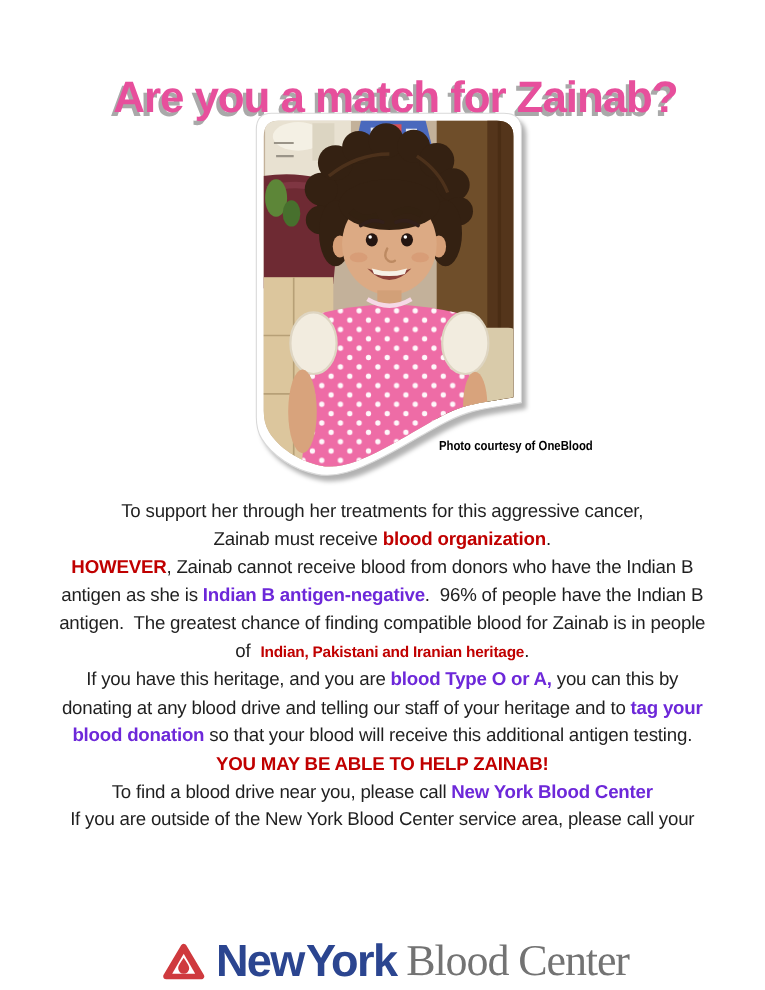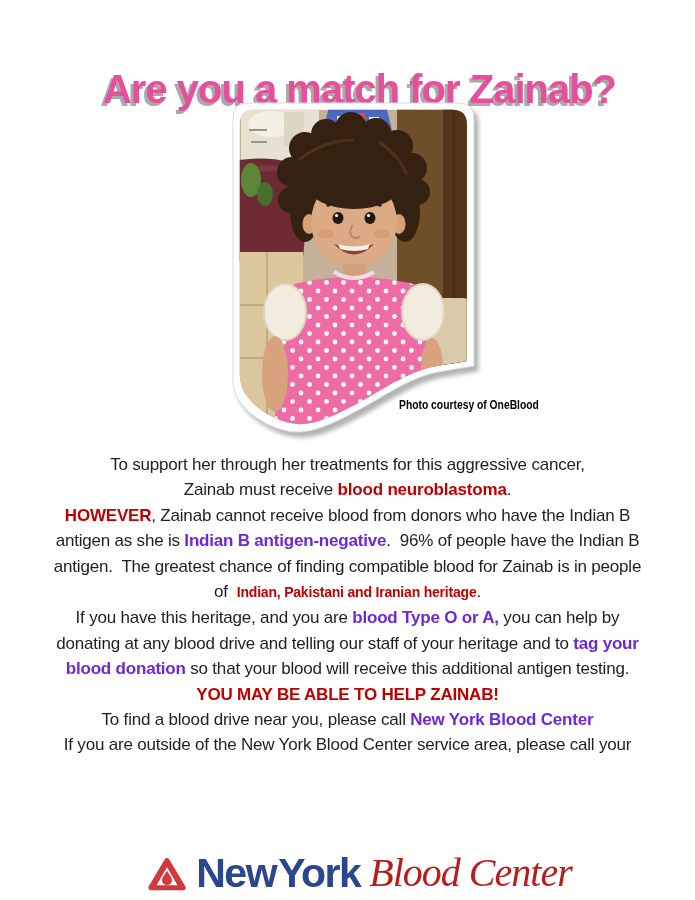--- a/index.html
+++ b/index.html
@@ -24,22 +24,22 @@
   .seg-n{font-weight:normal;color:#1f1f1f;}
   .seg-b{font-weight:bold;color:#6d28d9;}
   .seg-rb{font-weight:bold;color:#c00000;}
   .seg-rblg{font-weight:bold;color:#c00000;font-size:14px;}
 
   
   .logo{position:absolute;top:847px;left:0;width:100%;height:52px;
         display:flex;align-items:center;justify-content:center;gap:9px;}
   .logo-bold{font-size:41px;font-weight:bold;color:#2b4590;
              letter-spacing:-1.5px;word-spacing:-7px;line-height:1;}
-  .logo-serif{font-family:"Liberation Serif",serif;font-style:italic;
-              font-size:40px;color:#b91c1c;letter-spacing:-1px;line-height:1;}
+  .logo-serif{font-family:"Liberation Serif",serif;
+              font-size:40px;color:#737373;letter-spacing:-1px;line-height:1;}
 </style>
 </head>
 <body>
 
 <div class="page">
 
   <h1 class="title">Are you a match for Zainab?</h1>
 
   <div class="photo-wrap">
     <svg viewBox="0 0 248 345" width="248" height="345">
@@ -120,26 +120,26 @@
           <ellipse cx="203" cy="268" rx="11" ry="30" fill="#d8a37c"></ellipse>
         </g>
       </g>
     </svg>
   </div>
 
   <div class="caption">Photo courtesy of OneBlood</div>
 
   <div class="body-text">
       <div class="body-line"><span class="seg-n">To support her through her treatments for this aggressive cancer,</span></div>
-      <div class="body-line"><span class="seg-n">Zainab must receive </span><span class="seg-rb">blood neuroblastoma</span><span class="seg-n">.</span></div>
+      <div class="body-line"><span class="seg-n">Zainab must receive </span><span class="seg-rb">blood organization</span><span class="seg-n">.</span></div>
       <div class="body-line"><span class="seg-rb">HOWEVER</span><span class="seg-n">, Zainab cannot receive blood from donors who have the Indian B</span></div>
       <div class="body-line"><span class="seg-n">antigen as she is </span><span class="seg-b">Indian B antigen-negative</span><span class="seg-n">.  96% of people have the Indian B</span></div>
       <div class="body-line"><span class="seg-n">antigen.  The greatest chance of finding compatible blood for Zainab is in people</span></div>
       <div class="body-line"><span class="seg-n">of  </span><span class="seg-rblg">Indian, Pakistani and Iranian heritage</span><span class="seg-n">.</span></div>
-      <div class="body-line"><span class="seg-n">If you have this heritage, and you are </span><span class="seg-b">blood Type O or A,</span><span class="seg-n"> you can help by</span></div>
+      <div class="body-line"><span class="seg-n">If you have this heritage, and you are </span><span class="seg-b">blood Type O or A,</span><span class="seg-n"> you can this by</span></div>
       <div class="body-line"><span class="seg-n">donating at any blood drive and telling our staff of your heritage and to </span><span class="seg-b">tag your</span></div>
       <div class="body-line"><span class="seg-b">blood donation</span><span class="seg-n"> so that your blood will receive this additional antigen testing.</span></div>
       <div class="body-line"><span class="seg-rb">YOU MAY BE ABLE TO HELP ZAINAB!</span></div>
       <div class="body-line"><span class="seg-n">To find a blood drive near you, please call </span><span class="seg-b">New York Blood Center</span></div>
       <div class="body-line"><span class="seg-n">If you are outside of the New York Blood Center service area, please call your</span></div>
     </div>
 
   <div class="logo">
     <svg viewBox="0 0 44 40" width="40" height="37">
       <path d="M22 6 L39.5 35.5 H4.5 Z" fill="#cf3a3e" stroke="#cf3a3e" stroke-width="6" stroke-linejoin="round"></path>

